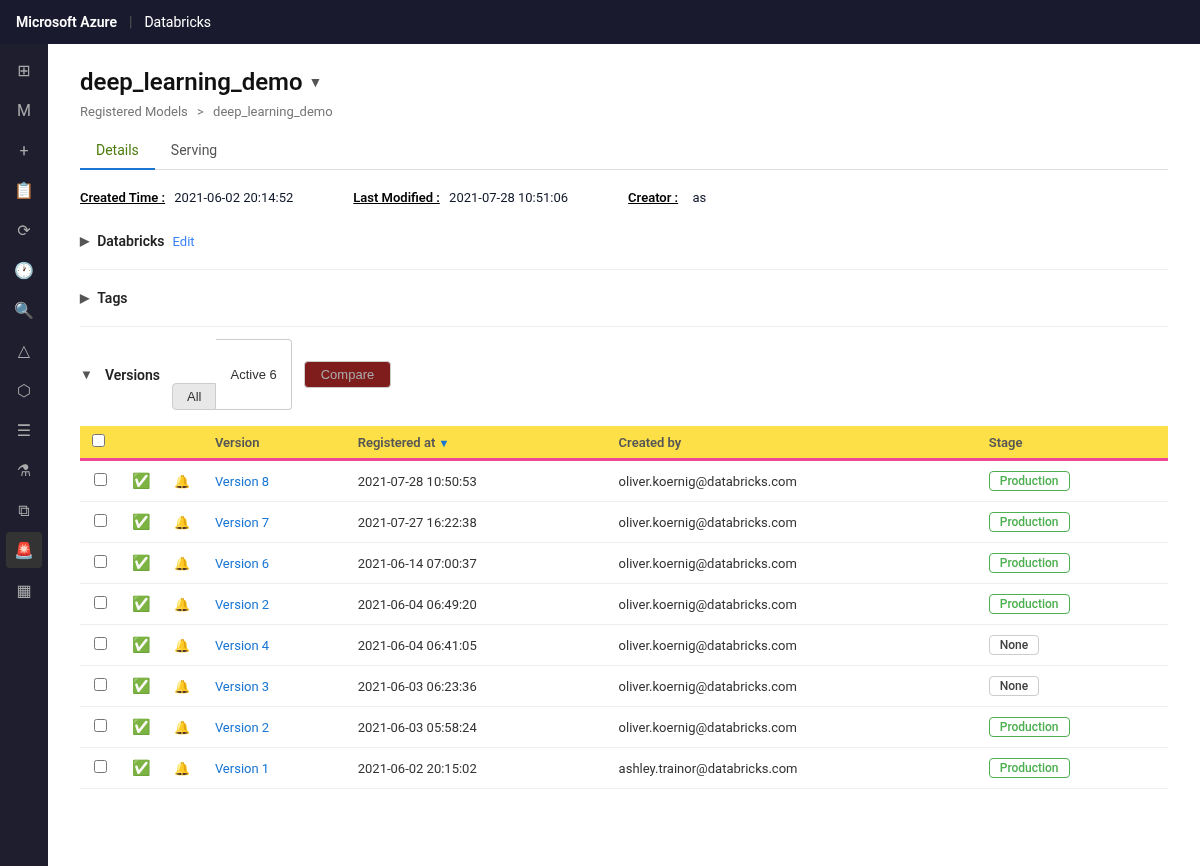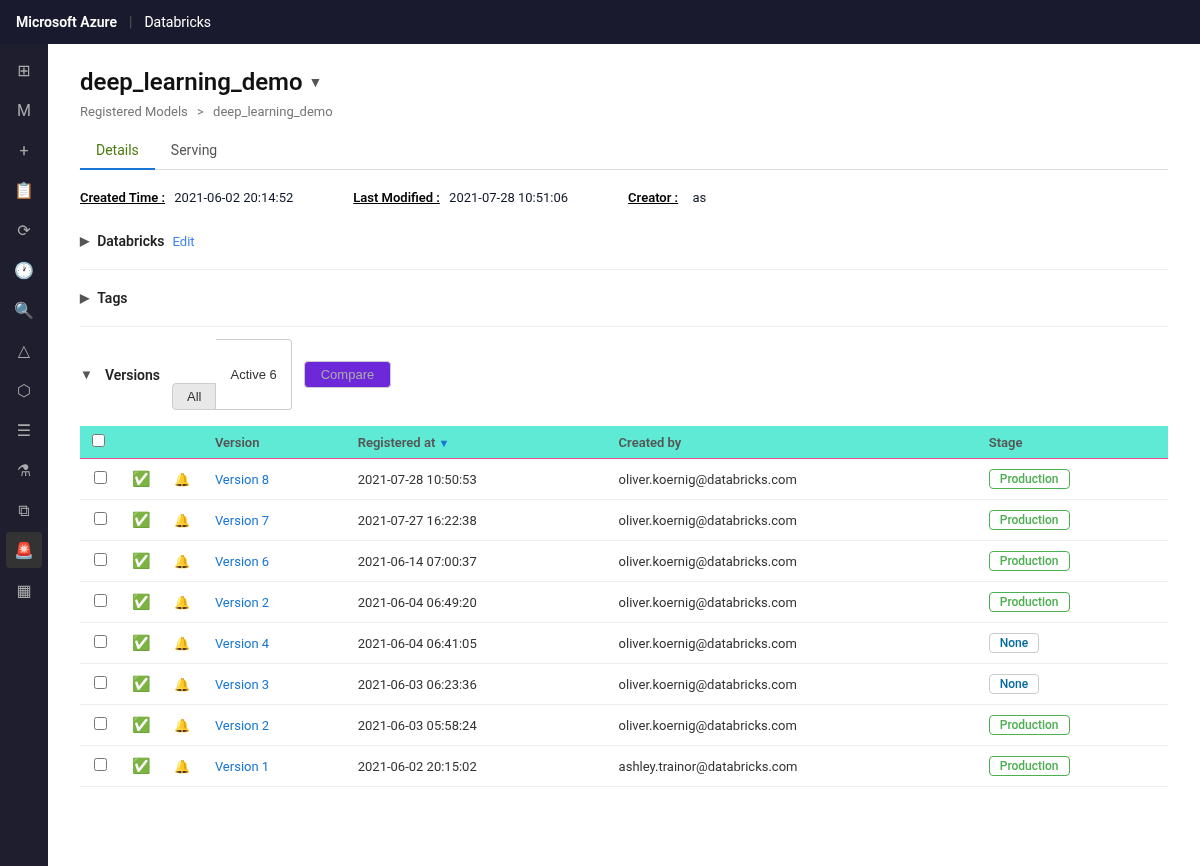--- a/index.html
+++ b/index.html
@@ -130,58 +130,58 @@
       background: #fff;
       color: #333;
     }
     .btn-group-item:first-child { border-radius: 4px 0 0 4px; }
     .btn-group-item:last-child { border-radius: 0 4px 4px 0; border-left: none; }
     .btn-group-item.selected { background: #e8e8e8; font-weight: 500; margin-top: 44px; }
     .compare-btn {
       padding: 5px 16px;
       border: 1px solid #ccc;
       border-radius: 4px;
-      background: #6d28d9;
+      background: #7f1d1d;
       color: #aaa;
       font-size: 13px;
       cursor: default;
       text-align: right;
     }
 
     
     .versions-table { width: 100%; border-collapse: collapse; }
     .versions-table th {
       text-align: left;
       font-size: 13px;
       font-weight: 600;
       color: #555;
       padding: 8px 12px;
-      border-bottom: 1px solid #ec4899;
-      background: #5eead4;
+      border-bottom: 3px solid #ec4899;
+      background: #fde047;
     }
     .versions-table td {
       padding: 10px 12px;
       border-bottom: 1px solid #eee;
       font-size: 13px;
       color: #333;
       vertical-align: middle;
     }
     .version-link { color: #1976d2; text-decoration: none; cursor: pointer; }
     .check-col { width: 40px; text-align: center; }
     .status-col { width: 30px; text-align: center; }
     .bell-col { width: 30px; text-align: center; }
     .stage-badge {
       display: inline-block;
       padding: 2px 10px;
       border-radius: 4px;
       font-size: 12px;
       font-weight: 500;
     }
     .stage-production { border: 1px solid #4caf50; color: #4caf50; background: #fff; }
-    .stage-none { border: 1px solid #ccc; color: #0369a1; background: #fff; }
+    .stage-none { border: 1px solid #ccc; color: #404040; background: #fff; }
     .sort-icon { color: #1976d2; font-size: 11px; }
     .green-check { color: #4caf50; font-size: 15px; }
     .bell-icon { color: #555; font-size: 13px; }
     input[type="checkbox"] { cursor: pointer; }
   </style>
 </head>
 <body>
 
 <div class="topbar">
   <span class="topbar-brand">Microsoft Azure</span>

